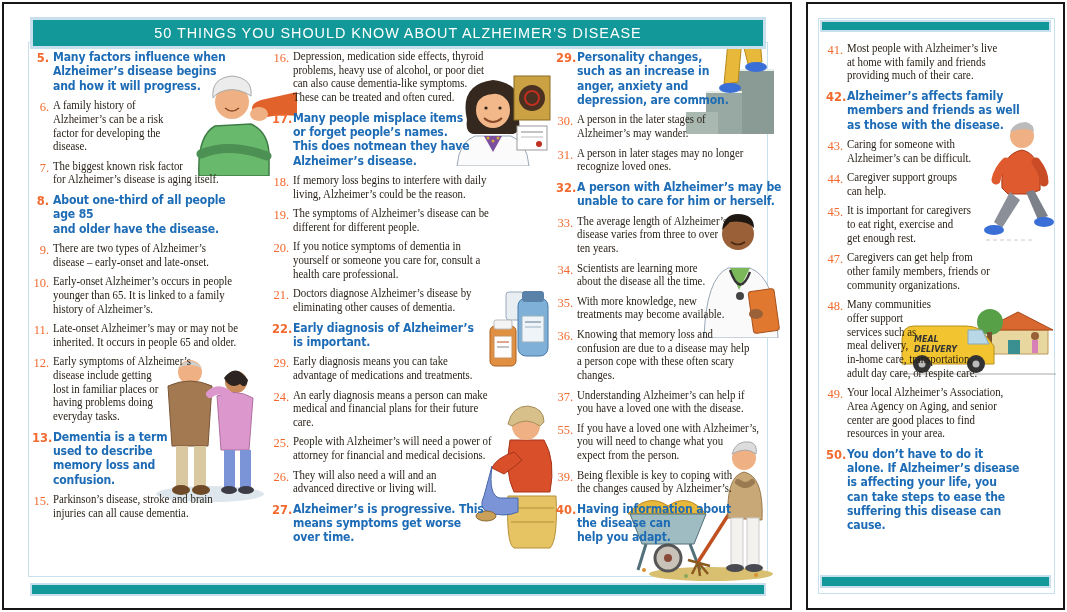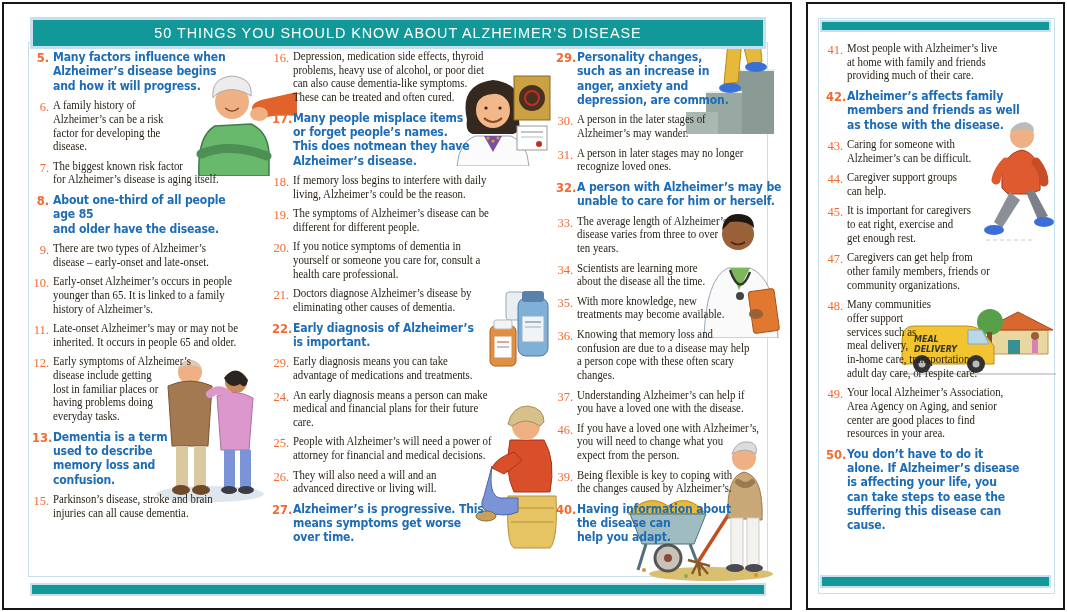--- a/index.html
+++ b/index.html
@@ -245,21 +245,21 @@
       <div class="item plain"><span class="num">34.</span><span class="txt">Scientists are learning more
 about the disease all the time.</span></div>
       <div class="item plain"><span class="num">35.</span><span class="txt">With more knowledge, new
 treatments may become available.</span></div>
       <div class="item plain"><span class="num">36.</span><span class="txt">Knowing that memory loss and
 confusion are due to a disease may help
 a person cope with these often scary
 changes.</span></div>
       <div class="item plain"><span class="num">37.</span><span class="txt">Understanding Alzheimer’s can help if
 you have a loved one with the disease.</span></div>
-      <div class="item plain"><span class="num">46.</span><span class="txt">If you have a loved one with Alzheimer’s,
+      <div class="item plain"><span class="num">55.</span><span class="txt">If you have a loved one with Alzheimer’s,
 you will need to change what you
 expect from the person.</span></div>
       <div class="item plain"><span class="num">39.</span><span class="txt">Being flexible is key to coping with
 the changes caused by Alzheimer’s.</span></div>
       <div class="item em"><span class="num">40.</span><span class="txt">Having information about
 the disease can
 help you adapt.</span></div>
     </div>
 
   <div class="footerbar"></div>

